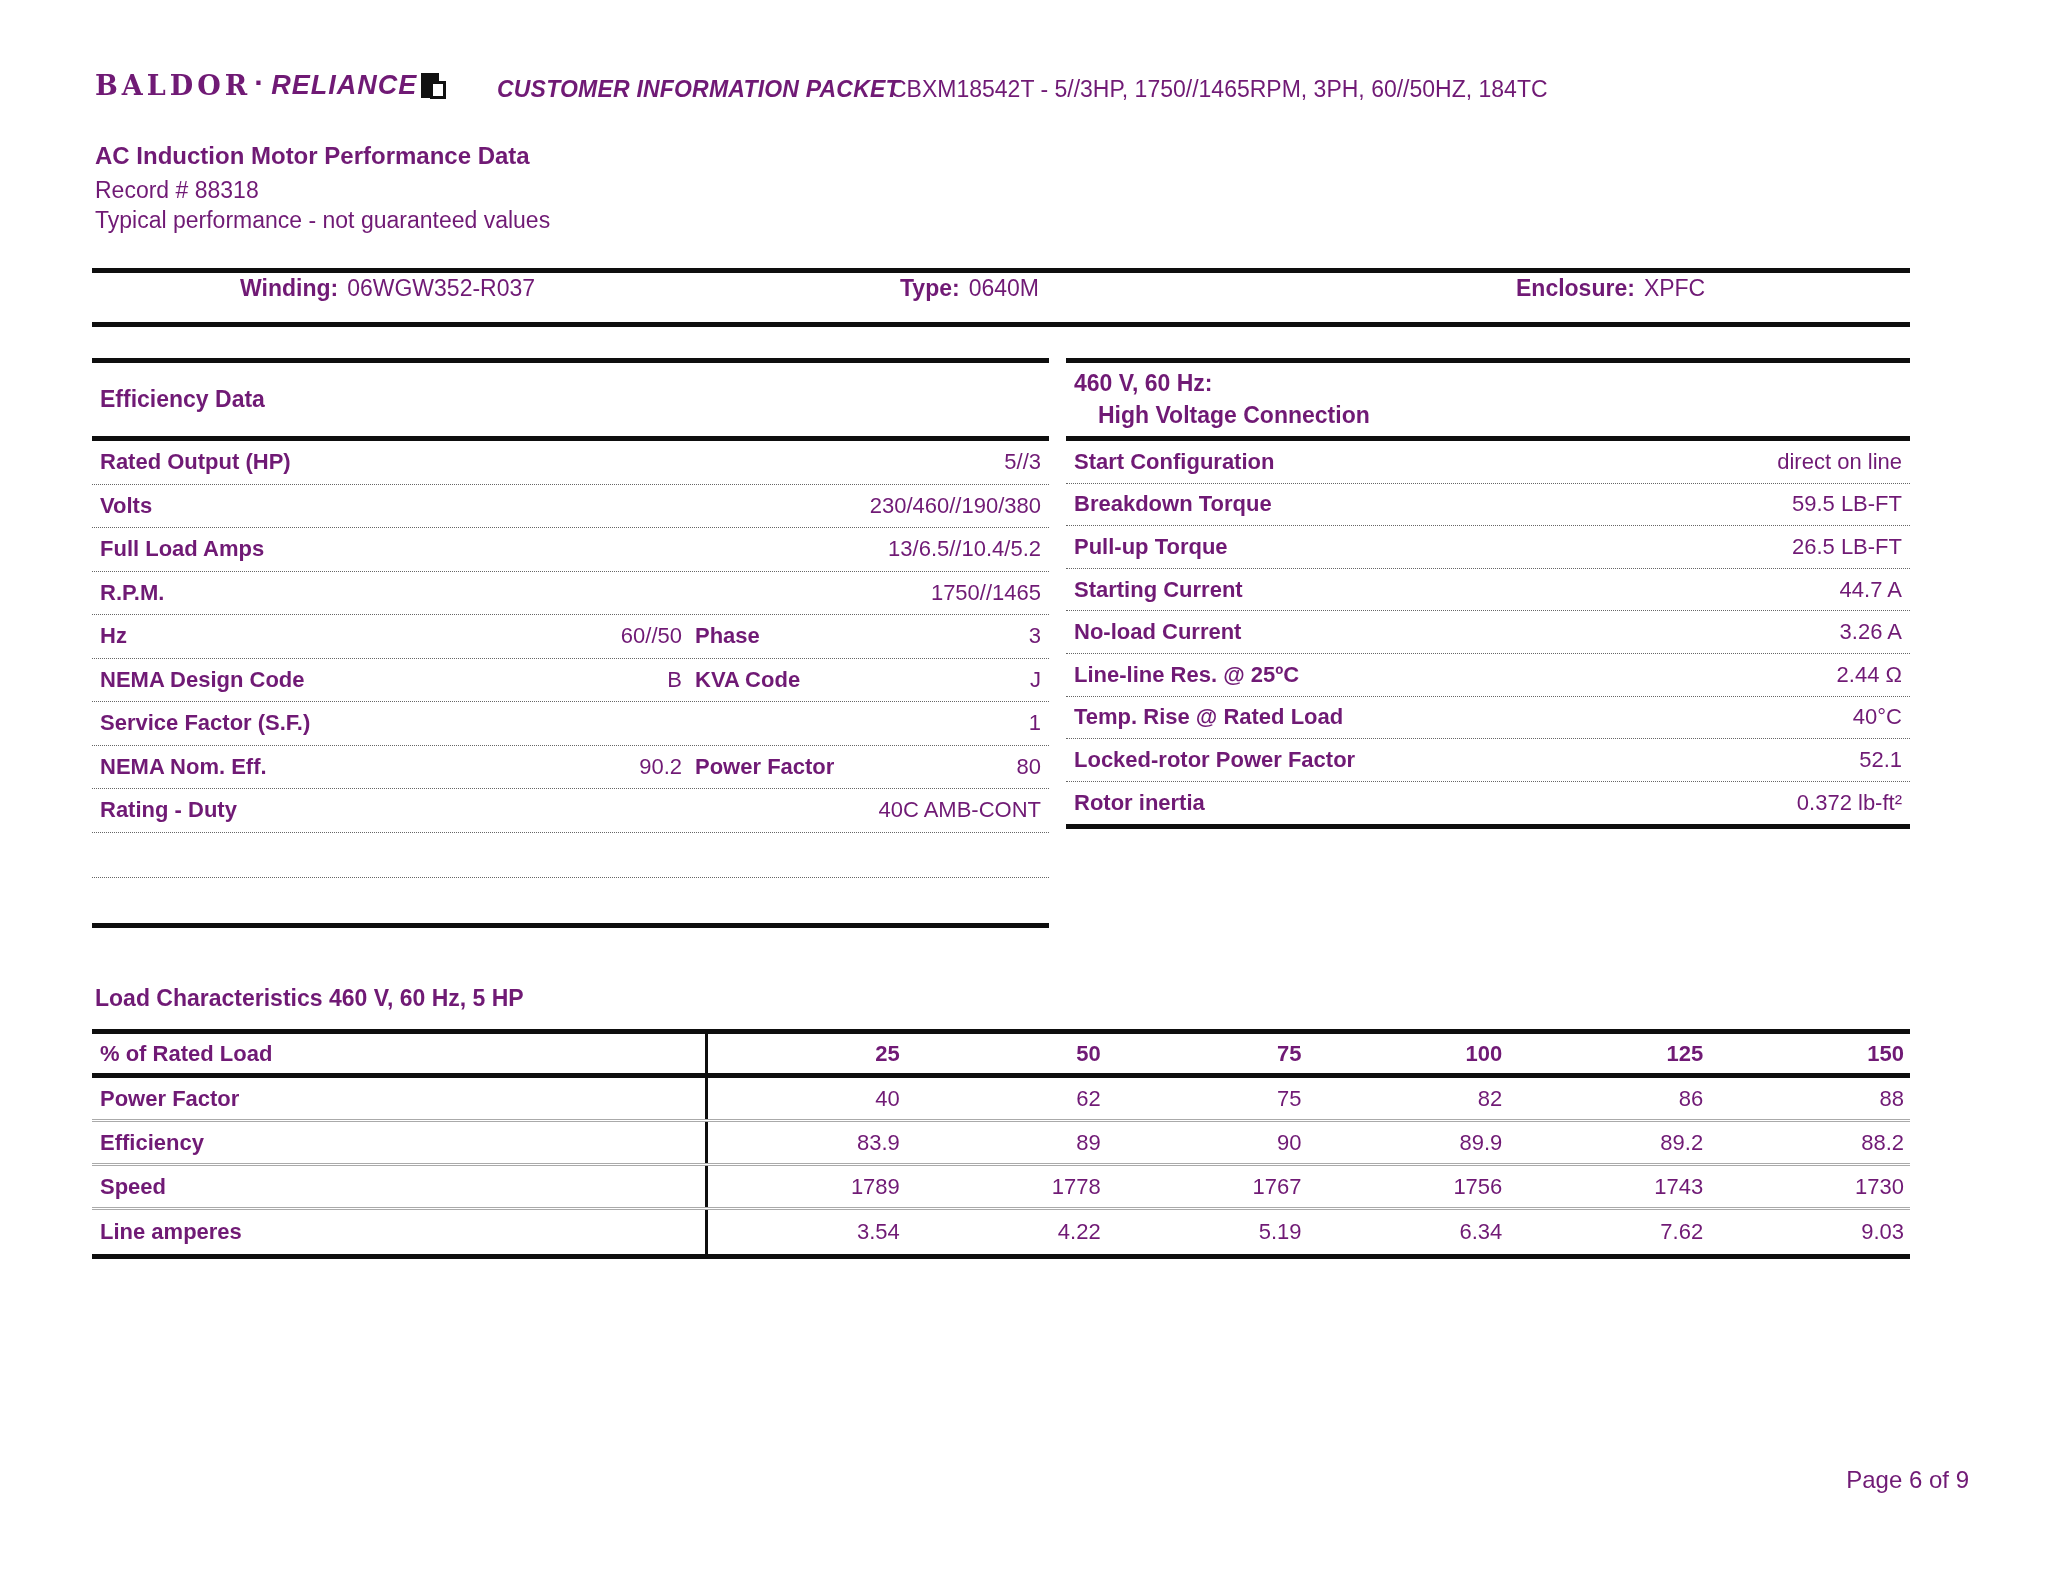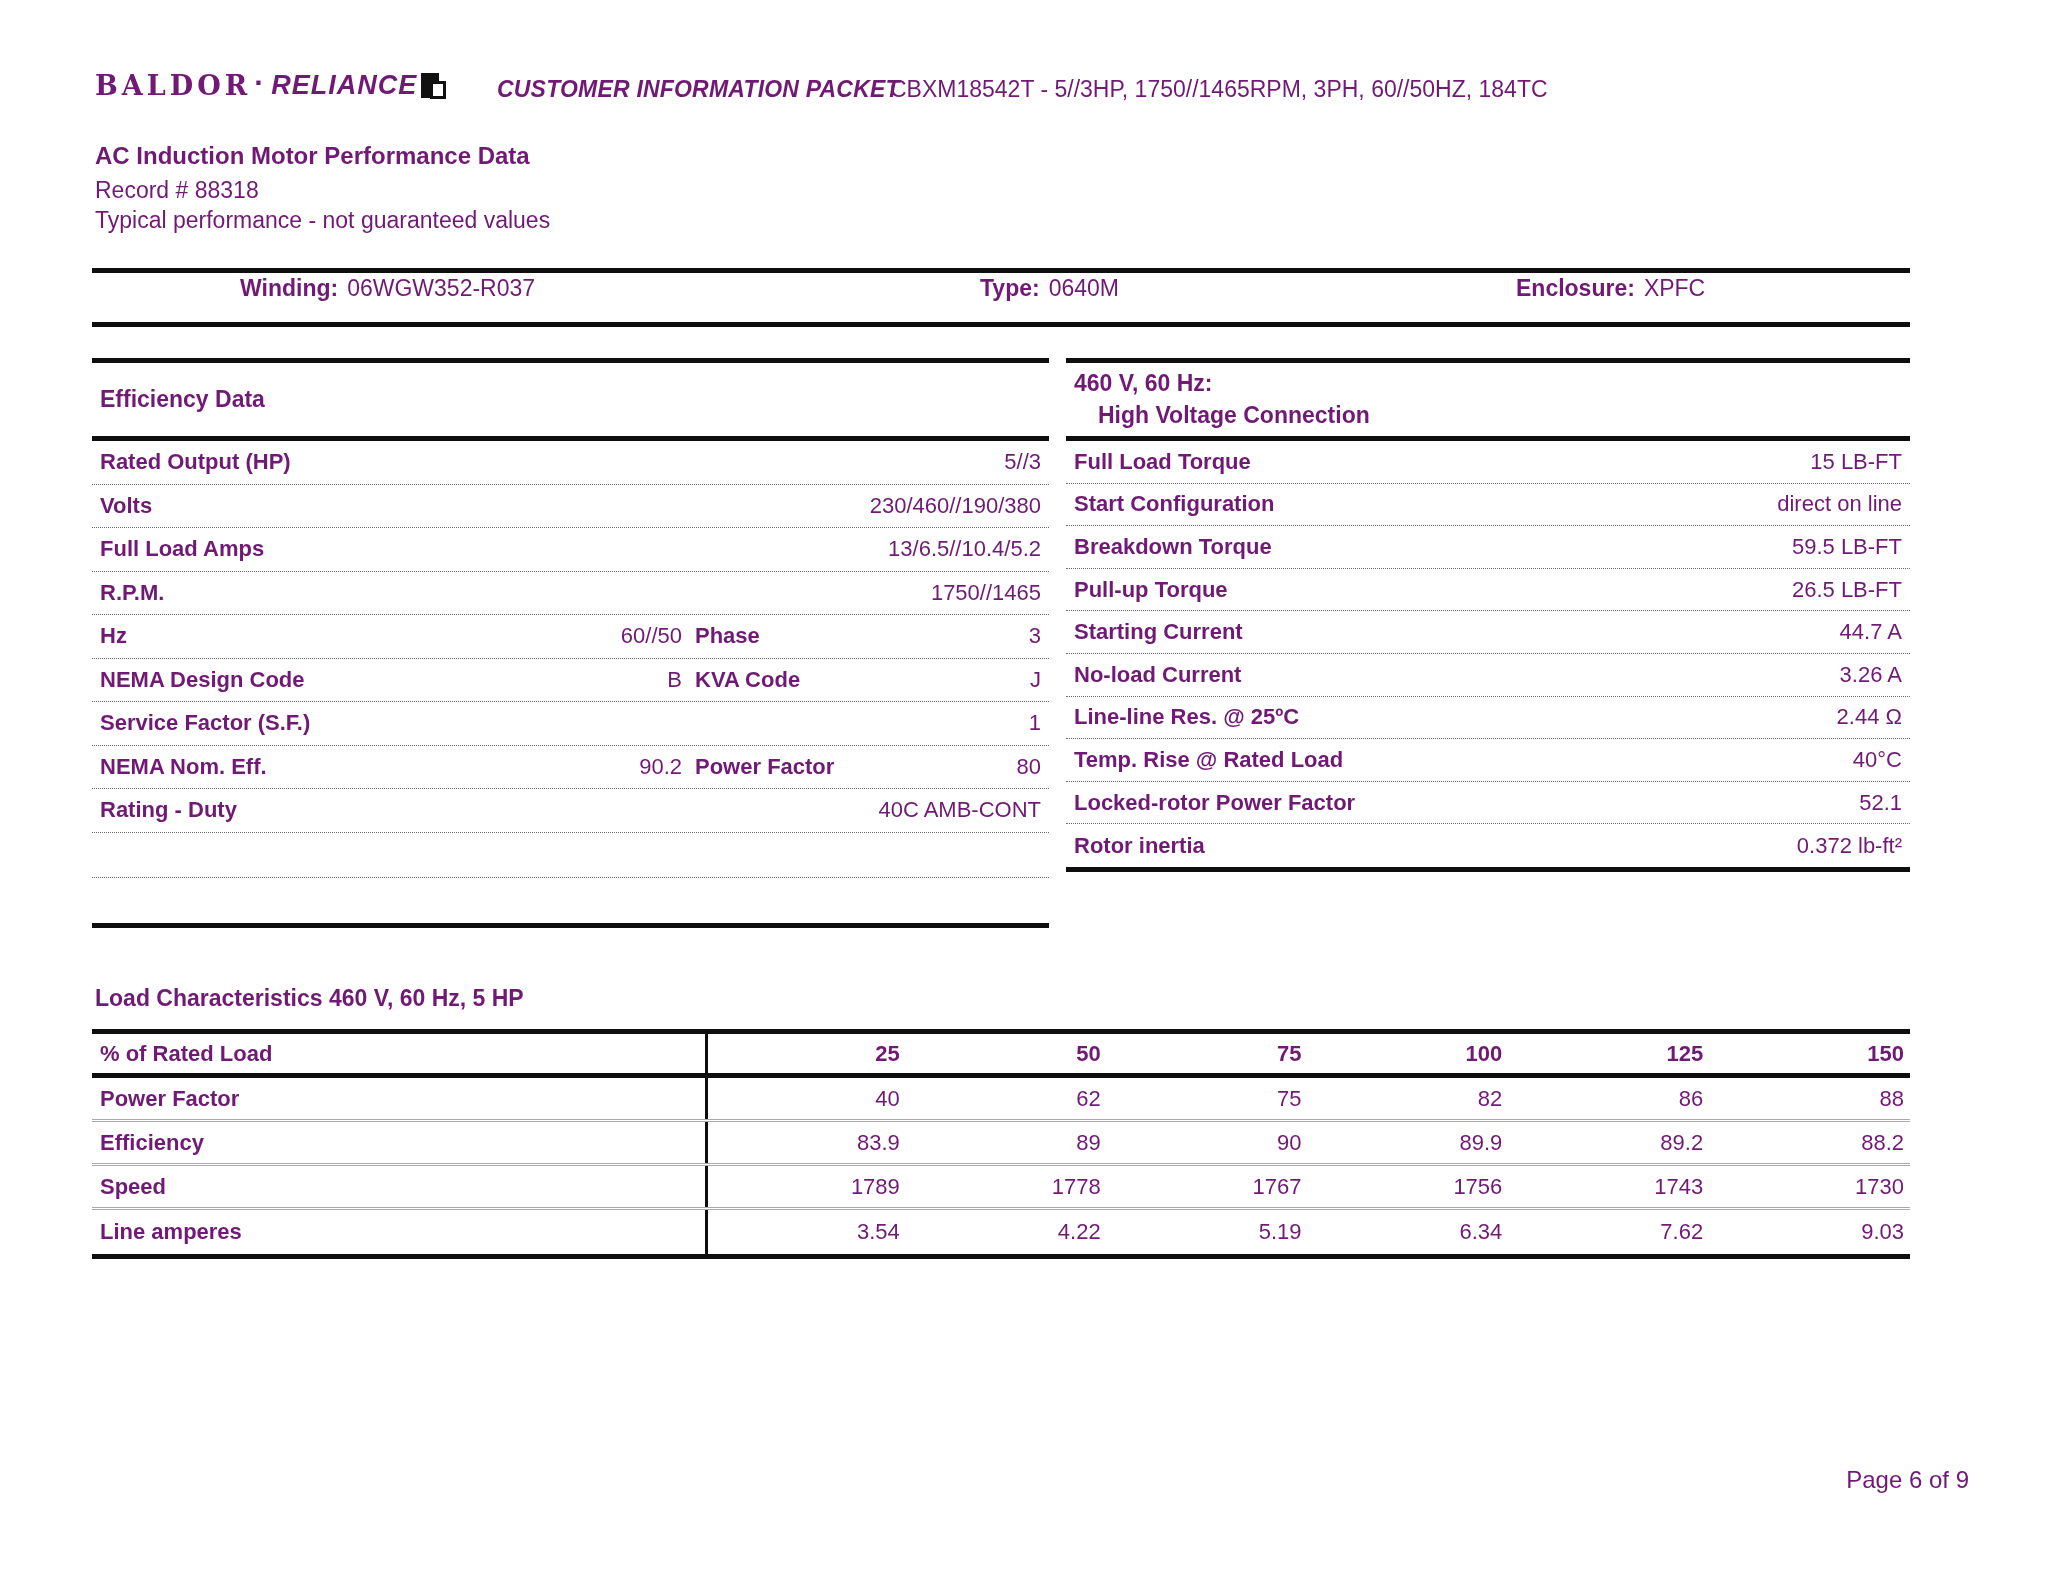--- a/index.html
+++ b/index.html
@@ -49,21 +49,21 @@
   
   .windbar {
     position: absolute; left: 92px; top: 268px; width: 1818px; height: 59px;
     border-top: 5px solid #0e0e0e; border-bottom: 5px solid #0e0e0e;
   }
   .windbar .witem {
     position: absolute; top: 0; height: 31px;
     display: flex; align-items: center; font-size: 23px; white-space: nowrap;
   }
   .wind-w { left: 148px; }
-  .wind-t { left: 888px; }
+  .wind-t { left: 808px; }
   .wind-e { left: 1424px; }
   .blabel { font-weight: 700; margin-right: 9px; }
 
   
   .dtable {
     position: absolute; top: 358px;
     border-top: 5px solid #0e0e0e; border-bottom: 5px solid #0e0e0e;
   }
   .np { left: 92px; width: 957px; }
   .hv { left: 1066px; width: 844px; }
@@ -209,24 +209,20 @@
     <div class="trow emptyrow"></div>
     <div class="trow emptyrow"></div>
   </div>
 
   <div class="dtable hv">
     <div class="thead">
       <span>460 V, 60 Hz:</span>
       <span class="hv-line2">High Voltage Connection</span>
     </div>
 
-    <div class="trow">
-      <span class="tlabel">Full Load Torque</span>
-      <span class="tvalue">15 LB-FT</span>
-    </div>
     <div class="trow">
       <span class="tlabel">Start Configuration</span>
       <span class="tvalue">direct on line</span>
     </div>
     <div class="trow">
       <span class="tlabel">Breakdown Torque</span>
       <span class="tvalue">59.5 LB-FT</span>
     </div>
     <div class="trow">
       <span class="tlabel">Pull-up Torque</span>

